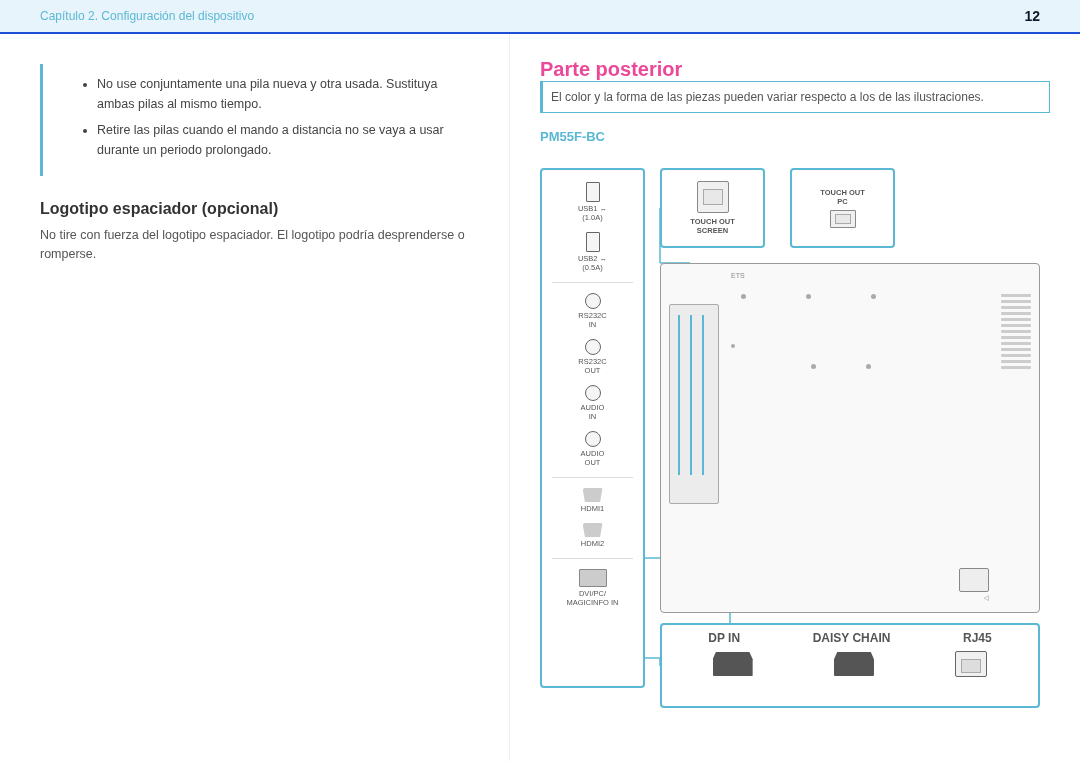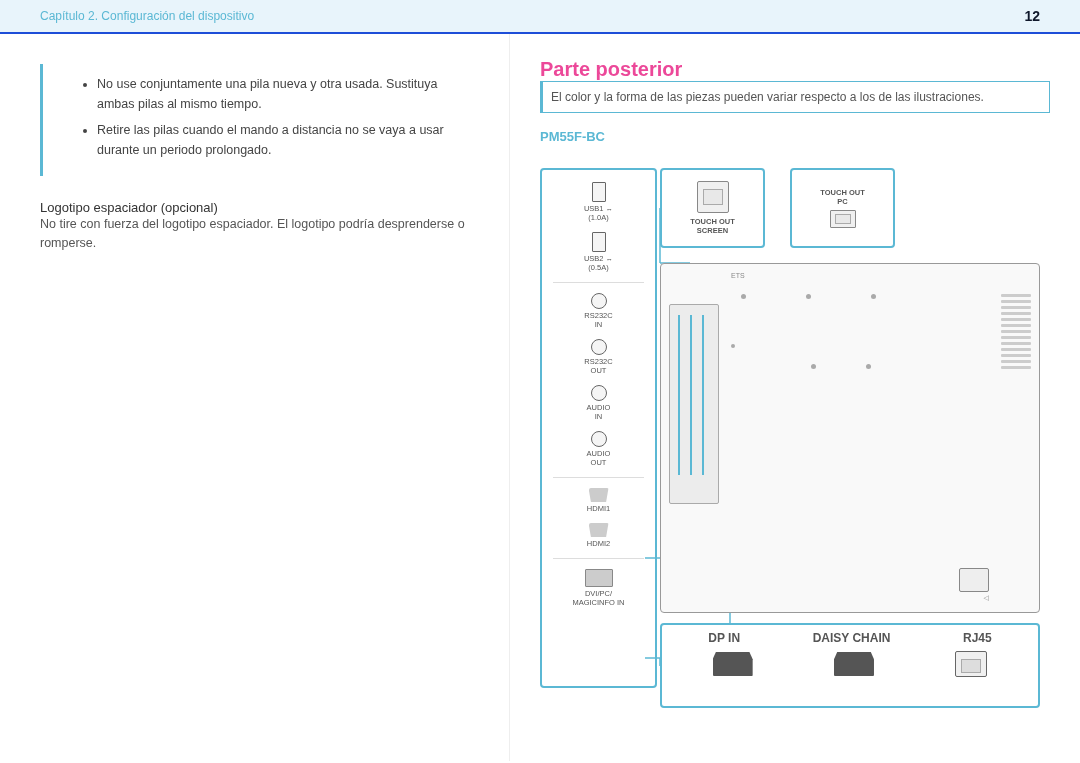--- a/index.html
+++ b/index.html
@@ -57,23 +57,24 @@
     .note-box ul {
       list-style: disc;
       padding-left: 16px;
     }
     .note-box li {
       margin-bottom: 6px;
       margin-left: 22px;
     }
 
     .section-subtitle {
-      font-size: 13px;
-      font-weight: normal;
+      font-size: 16px;
+      font-weight: bold;
       color: #333;
+      margin-bottom: 8px;
     }
     .section-text {
       font-size: 12.5px;
       color: #555;
       line-height: 1.5;
     }
 
     
     .right-panel {
       flex: 1;
@@ -109,21 +110,21 @@
       position: relative;
       width: 500px;
       height: 560px;
     }
 
     
     .port-panel {
       position: absolute;
       left: 0;
       top: 0;
-      width: 117px;
+      width: 105px;
       height: 520px;
       border: 2px solid #5bb8d4;
       border-radius: 4px;
       display: flex;
       flex-direction: column;
       align-items: center;
       padding: 10px 0;
       gap: 6px;
     }
 

